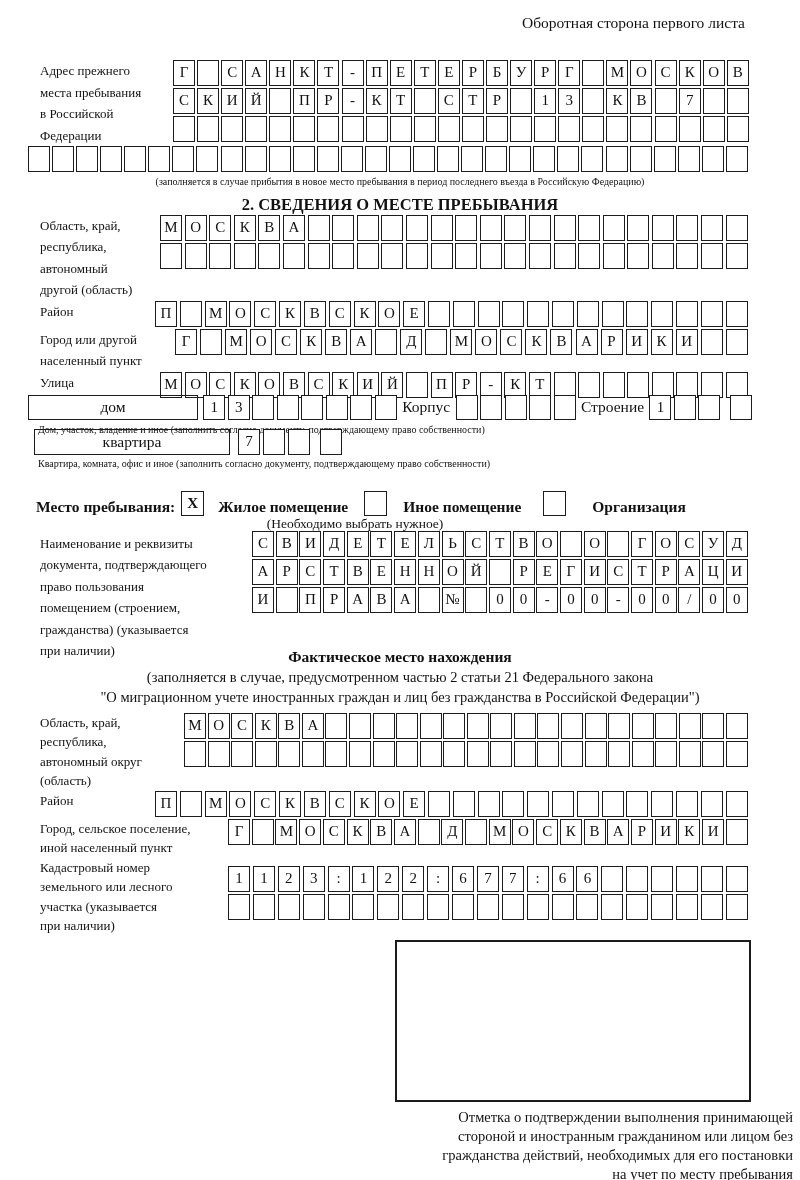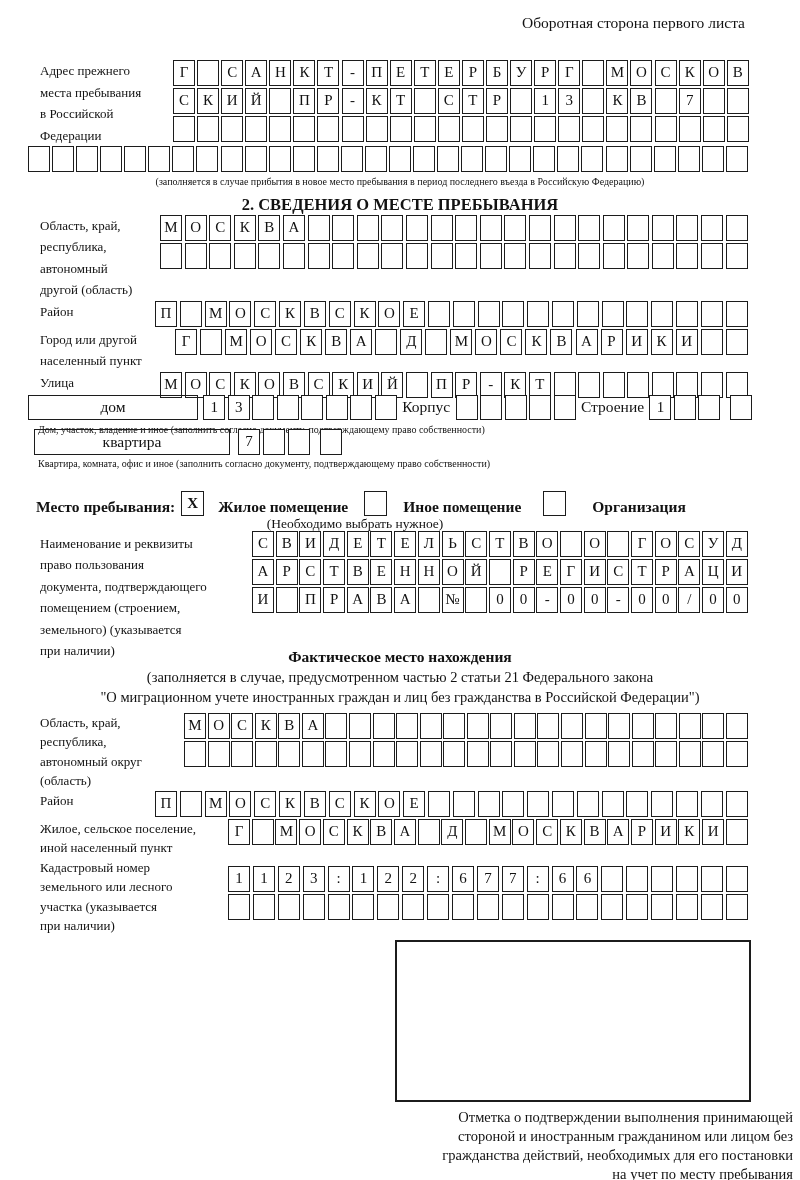--- a/index.html
+++ b/index.html
@@ -383,24 +383,24 @@
     <span class="checkbox" style="margin-left:16px"></span>
     <span style="margin-left:16px">Иное помещение</span>
     <span class="checkbox" style="margin-left:22px"></span>
     <span style="margin-left:26px">Организация</span>
   </div>
   <div class="note">(Необходимо выбрать нужное)</div>
 
   <div class="frow doc-row">
     <div class="label lw224 doc-label">
         <div>Наименование и реквизиты</div>
+        <div>документа, подтверждающего</div>
         <div>право пользования</div>
-        <div>документа, подтверждающего</div>
         <div>помещением (строением,</div>
-        <div>земельного) (указывается</div>
+        <div>гражданства) (указывается</div>
         <div>при наличии)</div>
       </div>
     <div class="cellcol doc-cells">
       <div class="cellrow w496">
           <div class="cell">С</div>
           <div class="cell">В</div>
           <div class="cell">И</div>
           <div class="cell">Д</div>
           <div class="cell">Е</div>
           <div class="cell">Т</div>
@@ -563,21 +563,21 @@
         <div class="cell"></div>
         <div class="cell"></div>
         <div class="cell"></div>
         <div class="cell"></div>
         <div class="cell"></div>
       </div>
   </div>
 
   <div class="frow">
     <div class="label tight lw200">
-        <div>Жилое, сельское поселение,</div>
+        <div>Город, сельское поселение,</div>
         <div>иной населенный пункт</div>
       </div>
     <div class="cellrow w520">
         <div class="cell">Г</div>
         <div class="cell"></div>
         <div class="cell">М</div>
         <div class="cell">О</div>
         <div class="cell">С</div>
         <div class="cell">К</div>
         <div class="cell">В</div>

